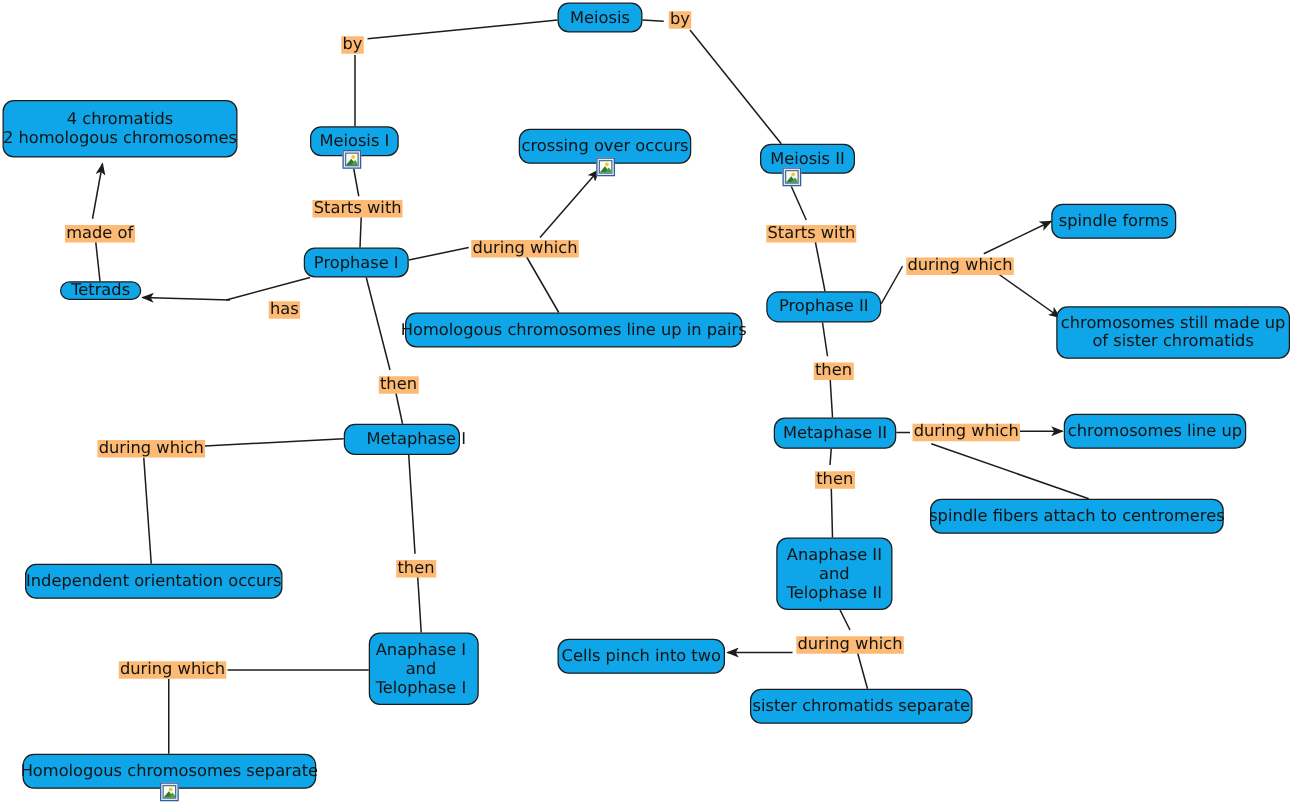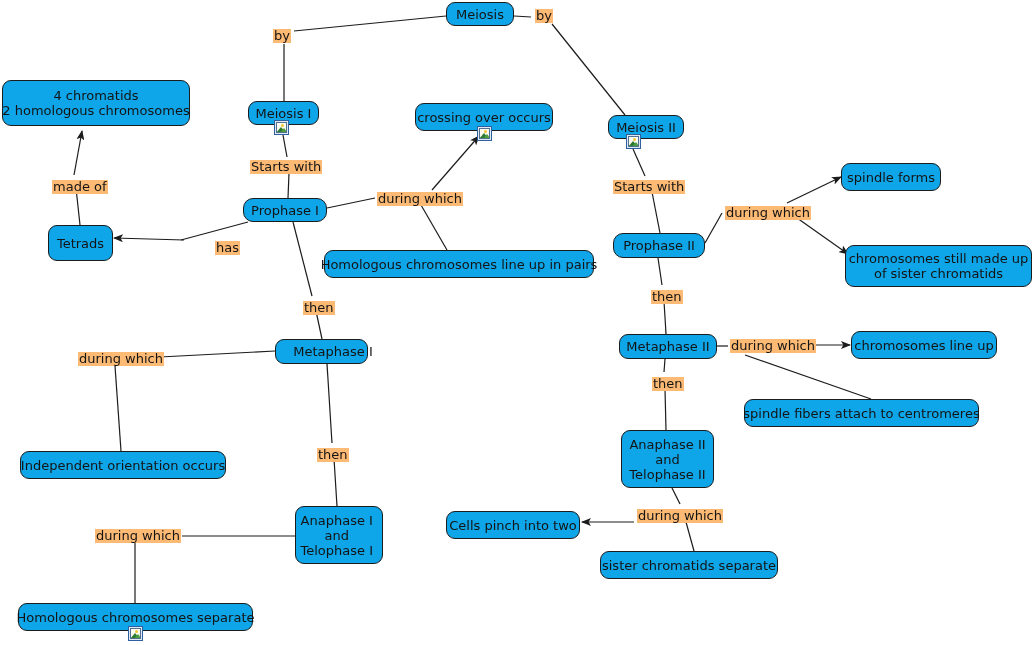--- a/index.html
+++ b/index.html
@@ -161,22 +161,22 @@
       <div class="node" style="left: 596px; top: 115px; width: 76px; height: 24px; margin-left: 12px;"><span>Meiosis II</span></div>
       <div class="img-badge" style="left: 626px; top: 134px;">
         <div class="inner">
           <div class="sun"></div>
           <div class="hill"></div>
           <div class="hill2"></div>
         </div>
       </div>
       <div class="node" style="left: 2px; top: 80px; width: 188px; height: 46px;"><span>4 chromatids
 2 homologous chromosomes</span></div>
-      <div class="node" style="left: 48px; top: 225px; width: 65px; height: 36px;"><span>Tetrads</span></div>
-      <div class="node" style="left: 243px; top: 198px; width: 84px; height: 24px; border-radius: 10px;"><span>Prophase I</span></div>
+      <div class="node" style="left: 48px; top: 225px; width: 65px; height: 15px;"><span>Tetrads</span></div>
+      <div class="node" style="left: 243px; top: 198px; width: 84px; height: 24px;"><span>Prophase I</span></div>
       <div class="node" style="left: 415px; top: 103px; width: 138px; height: 28px;"><span>crossing over occurs</span></div>
       <div class="img-badge" style="left: 477px; top: 126px;">
         <div class="inner">
           <div class="sun"></div>
           <div class="hill"></div>
           <div class="hill2"></div>
         </div>
       </div>
       <div class="node" style="left: 324px; top: 250px; width: 270px; height: 28px;"><span>Homologous chromosomes line up in pairs</span></div>
       <div class="node" style="left: 275px; top: 339px; width: 93px; height: 25px; padding-left: 32px;"><span>Metaphase I</span></div>

